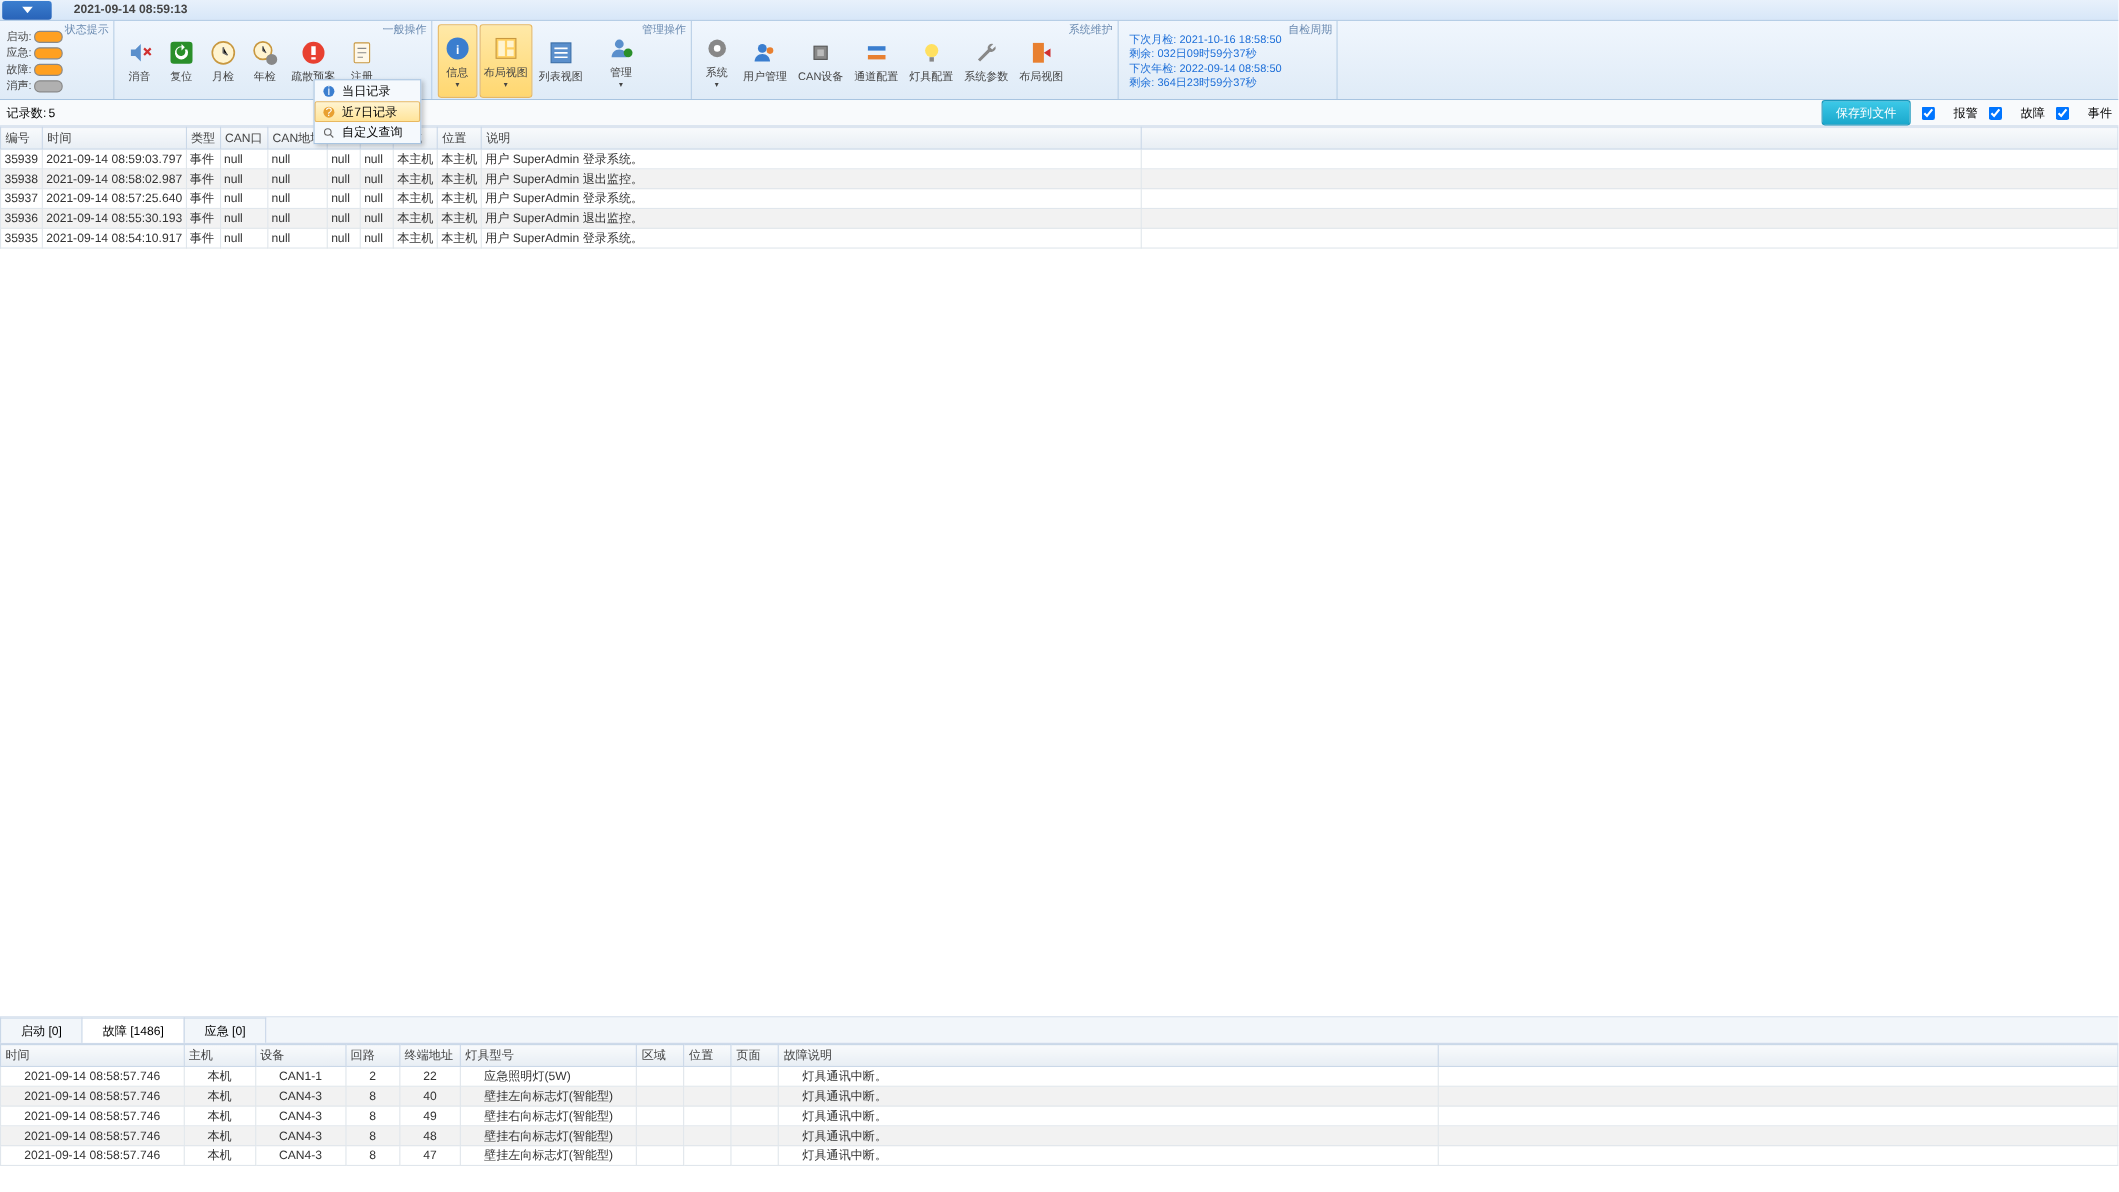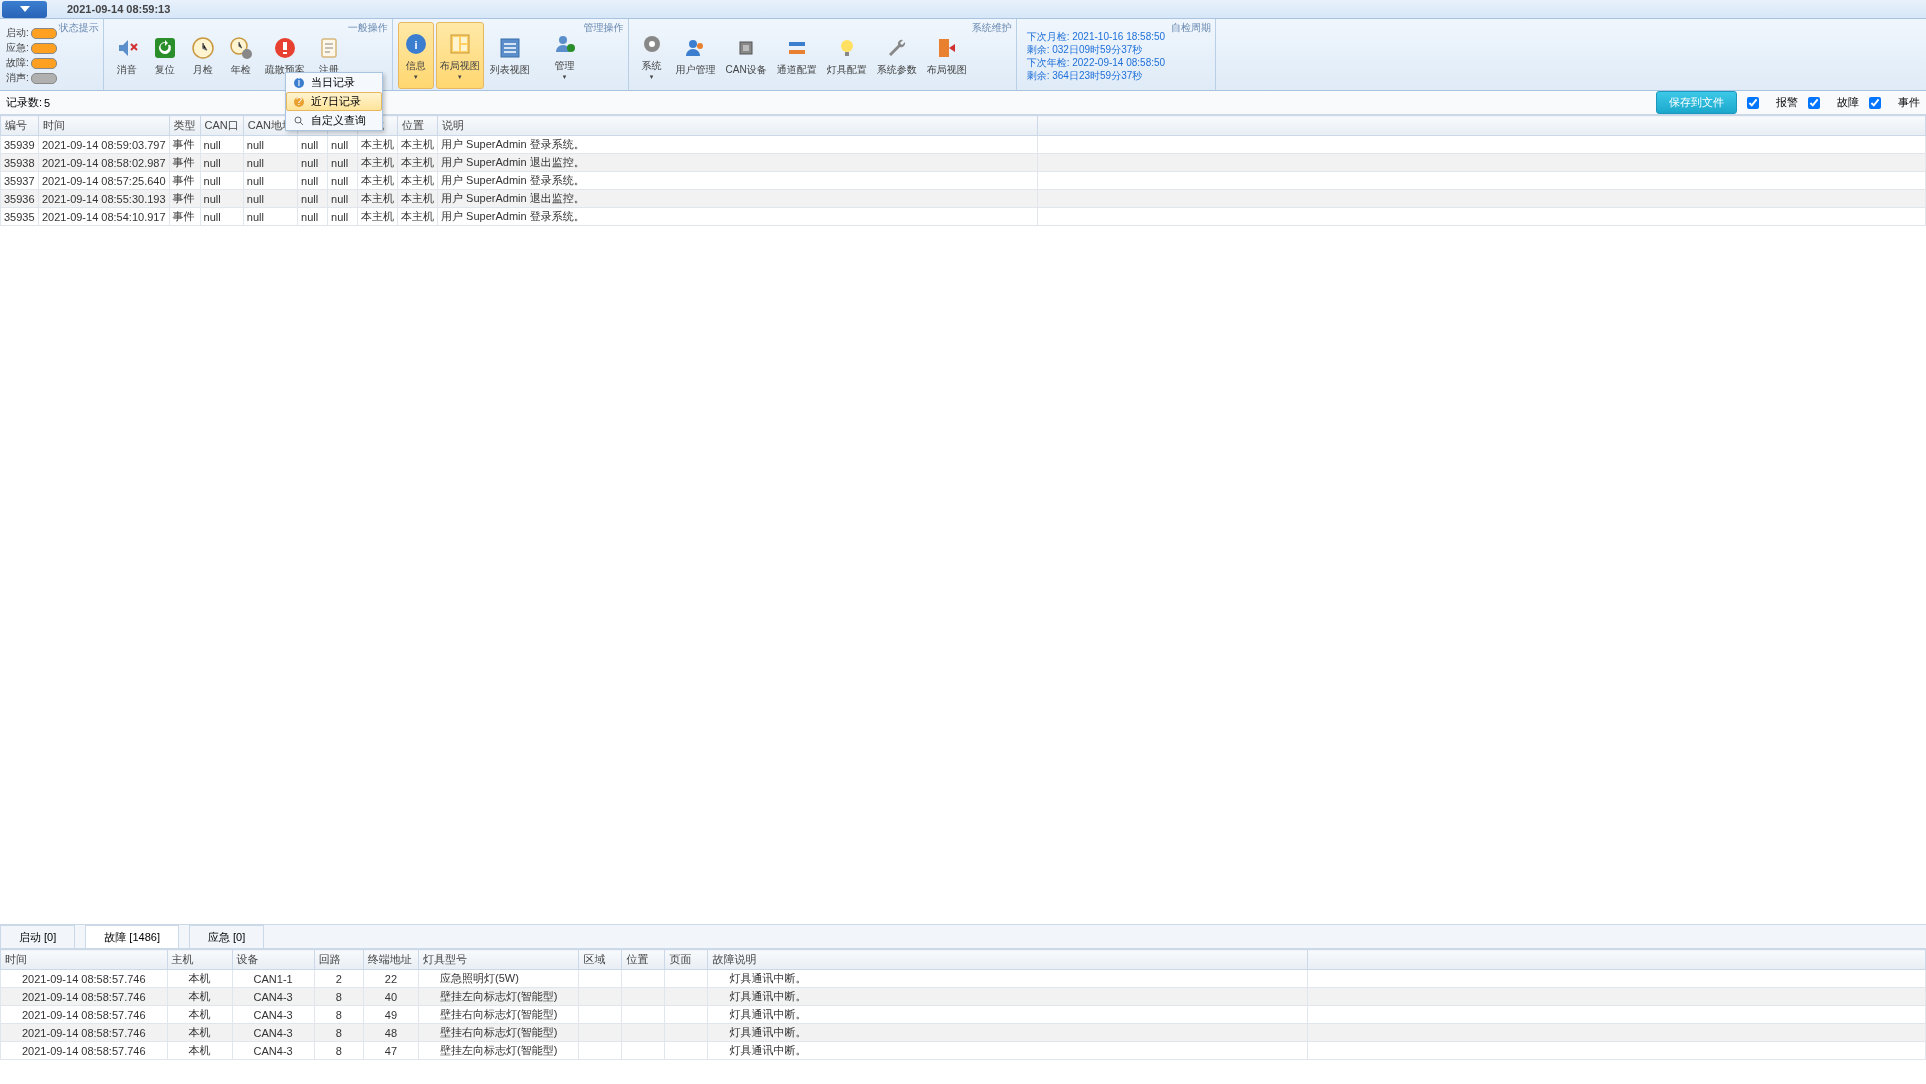--- a/index.html
+++ b/index.html
@@ -32,21 +32,21 @@
 .tb-left{display:flex;align-items:center;}
 .tb-right{display:flex;align-items:center;gap:10px;}
 .btn-save{background:linear-gradient(#3CC9E8,#1BA8CC);color:#fff;padding:3px 12px;border-radius:3px;cursor:pointer;border:1px solid #1B98BC;}
 .chk{display:flex;align-items:center;gap:17px;cursor:pointer;}
 .chk input{width:12px;height:12px;}
 .grid{height:810px;overflow:auto;border-bottom:1px solid #CAD8E8;}
 .grid table{border-collapse:collapse;width:100%;}
 .grid th{background:linear-gradient(#F8FAFC,#E8EEF4);border:1px solid #CAD8E8;padding:2px 4px;text-align:left;font-weight:normal;color:#444;height:17px;white-space:nowrap;}
 .grid td{border:1px solid #E0E6EC;padding:1px 3px;height:16px;color:#333;white-space:nowrap;}
 .grid tr.alt td{background:#F2F2F2;}
-.tabs{height:24px;background:#F2F6FA;display:flex;border-bottom:1px solid #CAD8E8;gap:11px;}
+.tabs{height:24px;background:#F2F6FA;display:flex;border-bottom:1px solid #CAD8E8;}
 .tab{padding:4px 18px;border:1px solid #CAD8E8;border-bottom:none;margin-right:-1px;cursor:pointer;background:#F2F6FA;display:flex;align-items:center;}
 .tab.active{background:#fff;font-weight:normal;}
 .bgrid{height:135px;overflow:auto;}
 .bgrid table{border-collapse:collapse;width:100%;}
 .bgrid th{background:linear-gradient(#F8FAFC,#E8EEF4);border:1px solid #CAD8E8;padding:2px 4px;text-align:left;font-weight:normal;color:#444;height:17px;white-space:nowrap;}
 .bgrid td{border:1px solid #E0E6EC;padding:1px 21px;height:16px;color:#333;white-space:nowrap;}
 .bgrid tr.alt td{background:#F2F2F2;}
 </style>
 </head>
 <body>

